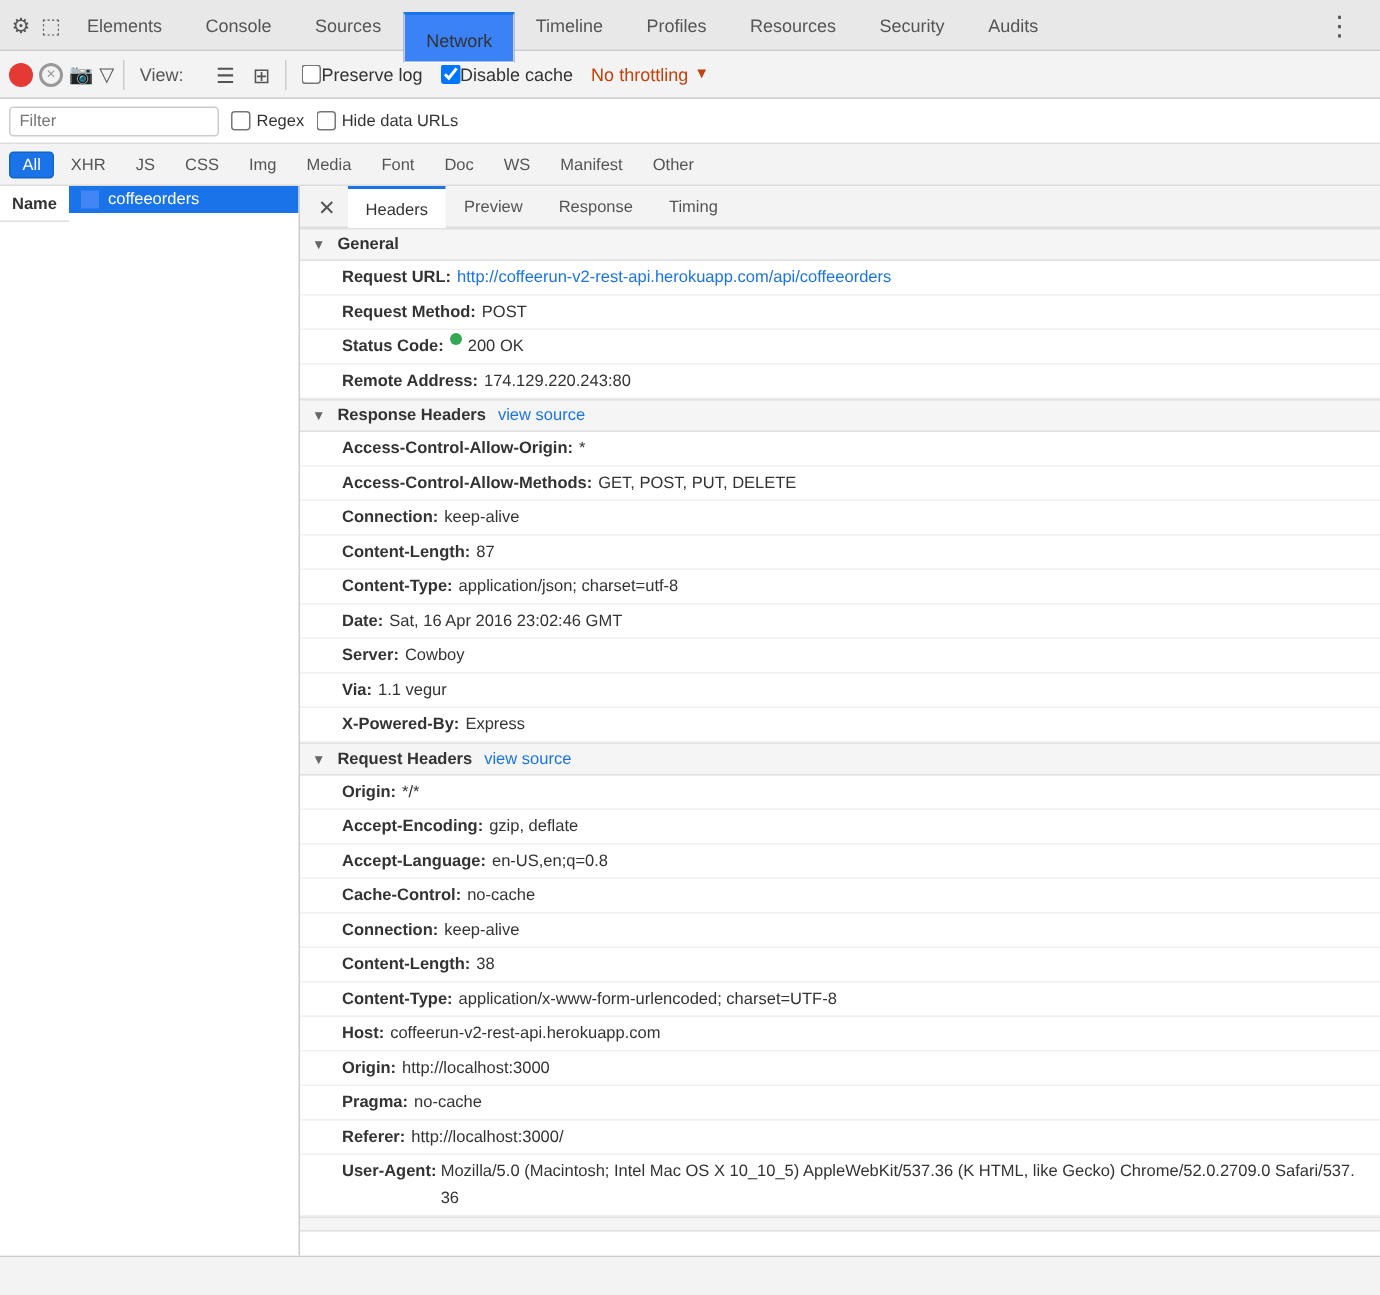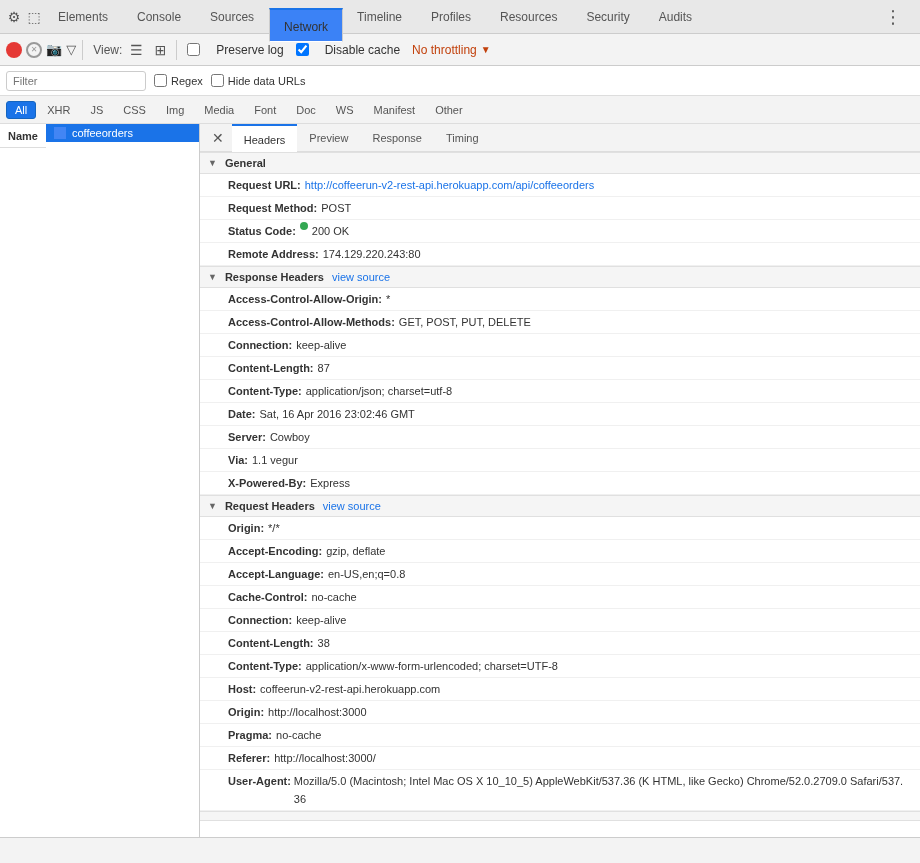--- a/index.html
+++ b/index.html
@@ -25,22 +25,22 @@
     
     .toolbar {
       display: flex; align-items: center; background: #f3f3f3; border-bottom: 1px solid #ccc;
       height: 32px; padding: 0 6px; gap: 4px;
     }
     .toolbar-icon {
       width: 20px; height: 20px; display: flex; align-items: center; justify-content: center;
       cursor: pointer; color: #555; border-radius: 3px; font-size: 13px;
     }
     .toolbar-separator { width: 1px; height: 20px; background: #ccc; margin: 0 2px; }
-    .view-label { font-size: 12px; color: #555; margin-left: 4px; margin-right: 0; }
-    .checkbox-label { display: flex; align-items: center; gap: 16px; font-size: 12px; color: #333; cursor: pointer; margin: 0 4px; }
+    .view-label { font-size: 12px; color: #555; margin-left: 4px; margin-right: 14px; }
+    .checkbox-label { display: flex; align-items: center; gap: 0; font-size: 12px; color: #333; cursor: pointer; margin: 0 4px; }
     .checkbox-label input { cursor: pointer; }
     .throttle-select {
       display: flex; align-items: center; gap: 4px; font-size: 12px; color: #c2410c;
       background: transparent; border: none; cursor: pointer; padding: 2px 4px;
     }
 
     
     .filter-bar {
       display: flex; align-items: center; background: #fff; border-bottom: 1px solid #ddd;
       height: 30px; padding: 0 6px; gap: 8px;

